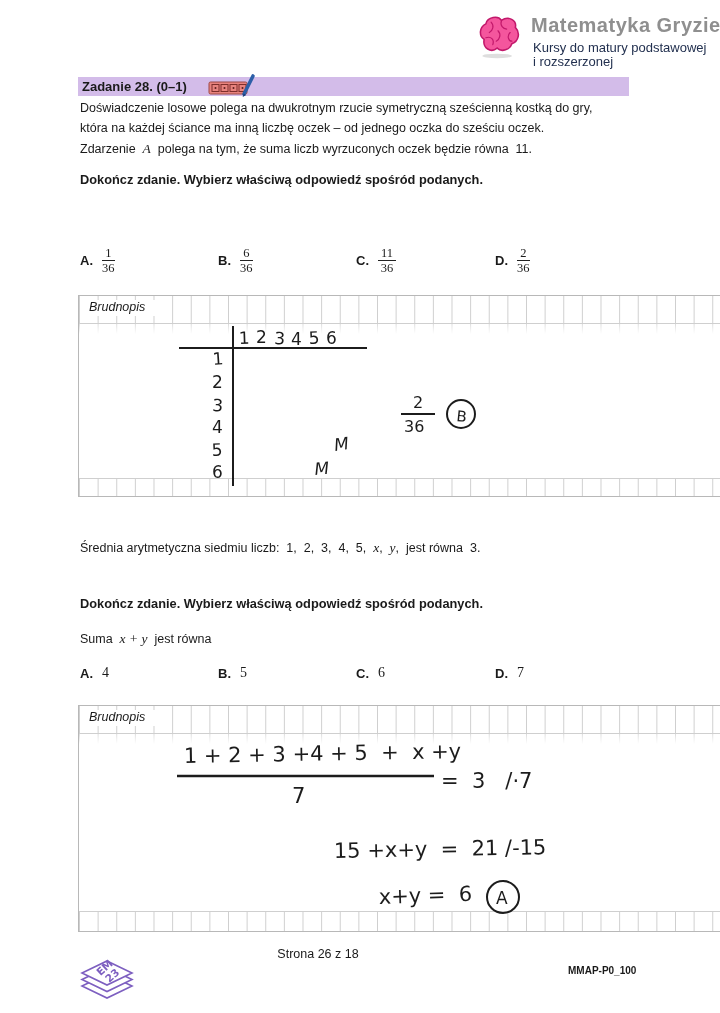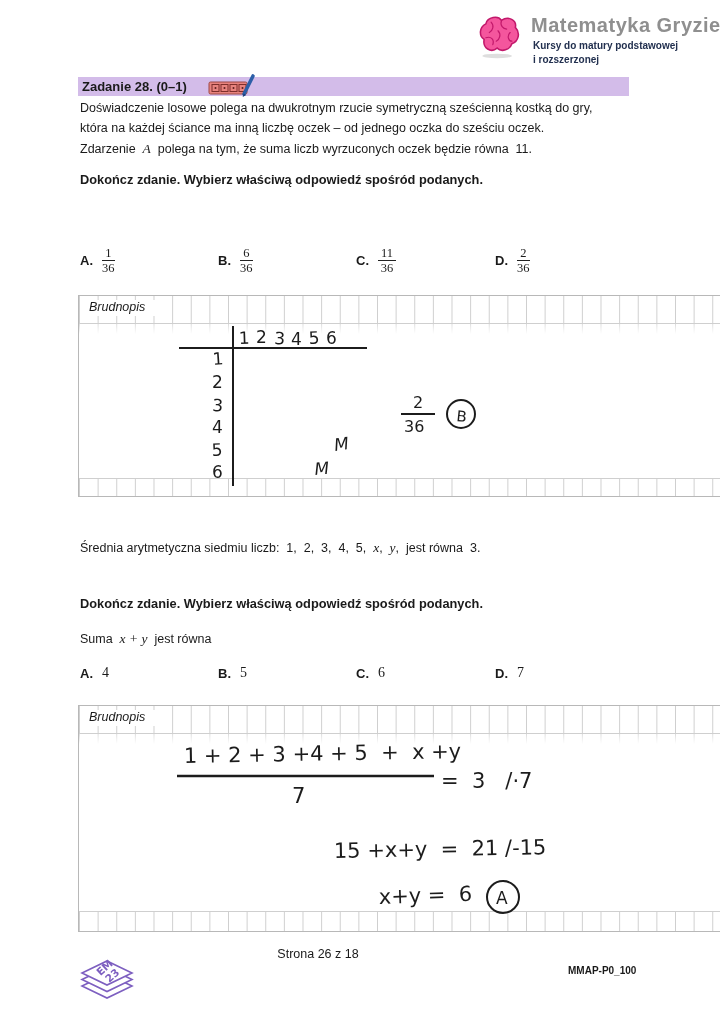--- a/index.html
+++ b/index.html
@@ -3,21 +3,21 @@
 <meta charset="utf-8">
 <style>
   html,body{margin:0;padding:0;background:#ffffff;}
   .page{position:relative;width:720px;height:1013px;background:#ffffff;overflow:hidden;
         font-family:"Liberation Sans",sans-serif;color:#1a1a1a;border-radius:12px;}
   .abs{position:absolute;}
 
   
   .logo-title{position:absolute;left:531px;top:14px;font-size:20px;font-weight:bold;
               color:#8f8f8f;letter-spacing:0.5px;white-space:pre;}
-  .logo-sub{position:absolute;left:533px;font-size:10px;font-weight:bold;color:#22304f;white-space:pre;}
+  .logo-sub{position:absolute;left:533px;font-size:13px;font-weight:normal;color:#22304f;white-space:pre;}
 
   
   .task-bar{position:absolute;left:78px;width:551px;height:19px;background:#d3bce9;}
   .task-bar .bar-label{font-size:13px;font-weight:bold;line-height:19px;padding-left:4px;white-space:pre;}
   .card-icon{position:absolute;left:130px;top:-7px;}
 
   
   .line{position:absolute;left:80px;font-size:12.5px;white-space:pre;}
   .line .mi{font-family:"Liberation Serif",serif;font-style:italic;font-size:13.5px;}
   .bold{font-weight:bold;}

